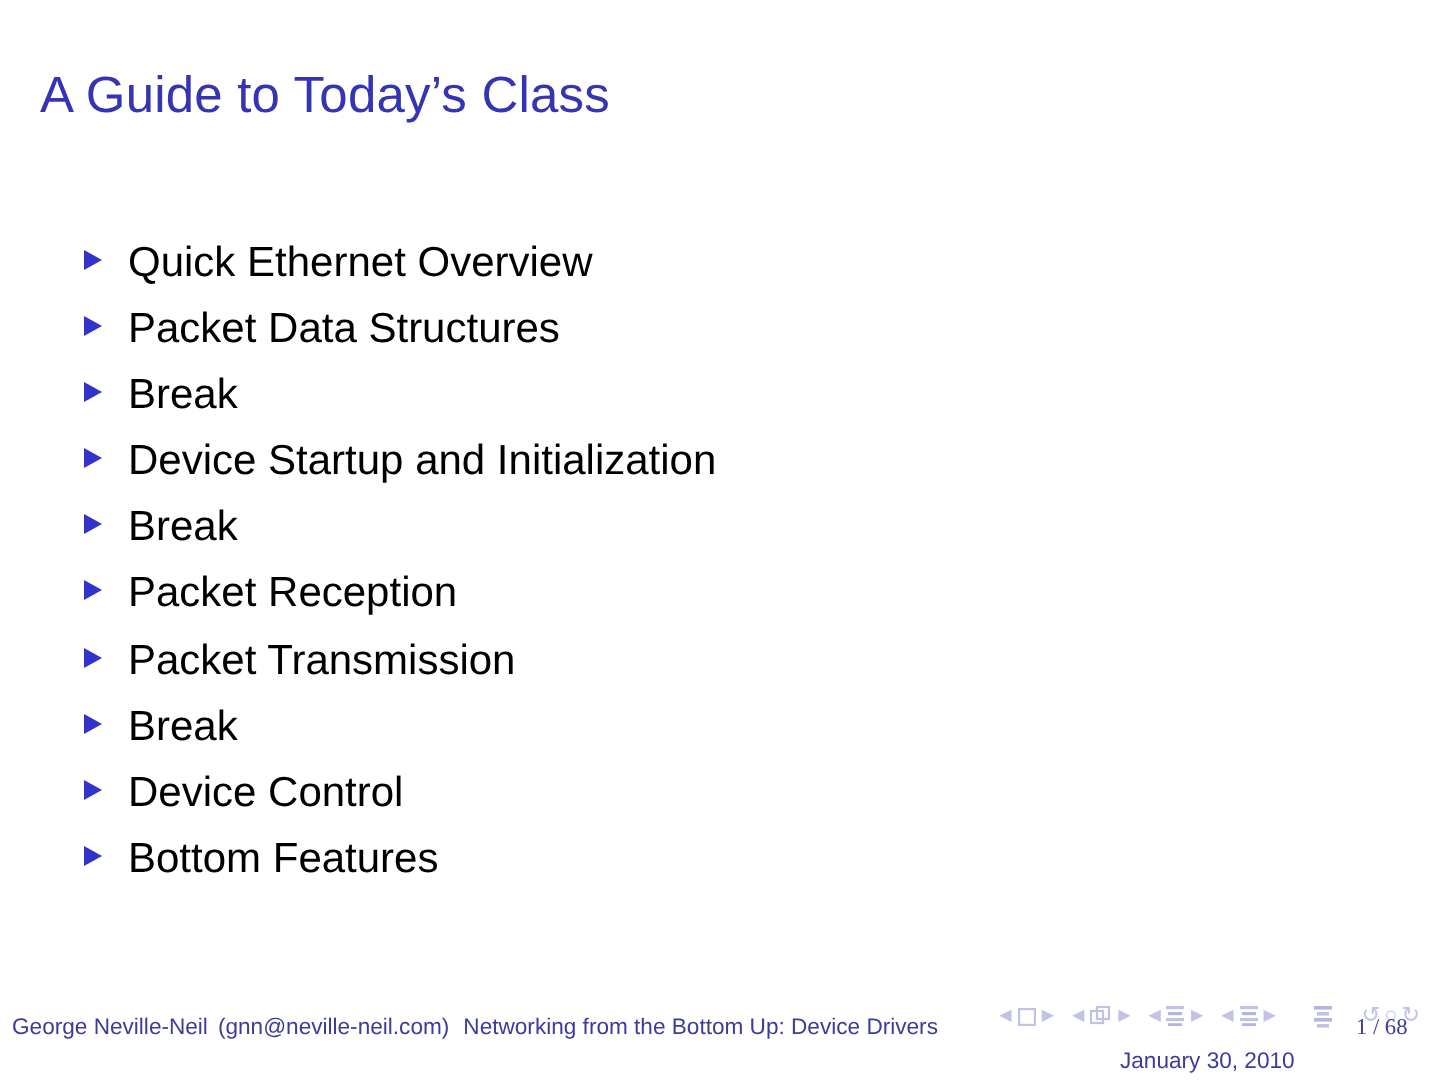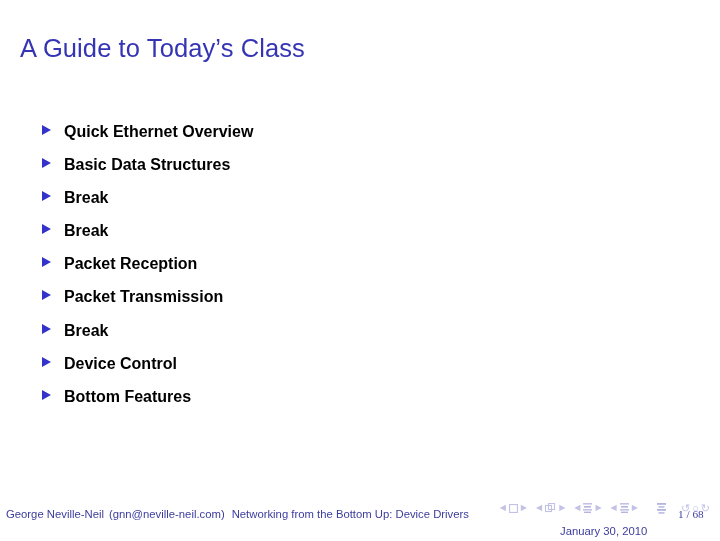--- a/index.html
+++ b/index.html
@@ -53,26 +53,25 @@
     flex: 0 0 22px;
     display: flex;
     align-items: center;
     justify-content: flex-start;
     padding-top: 5px;
   }
   .item-marker svg {
     display: block;
   }
   .item-label {
-    font-size: 16px;
+    font-size: 21px;
     line-height: 22px;
     color: #000000;
     white-space: nowrap;
     padding-top: 1px;
-    font-weight: bold;
   }
 
   
   .navbar {
     position: absolute;
     right: 10px;
     top: 500px;
     height: 16px;
     display: flex;
     align-items: center;
@@ -156,32 +155,40 @@
       </span>
       <span class="item-label">Quick Ethernet Overview</span>
     </div>
 
     <div class="item-row">
       <span class="item-marker">
         <svg width="9" height="10" viewBox="0 0 9 10" aria-hidden="true">
           <polygon points="0,0 9,5 0,10" fill="#3333cc"></polygon>
         </svg>
       </span>
-      <span class="item-label">Basic Data Structures</span>
+      <span class="item-label">Packet Data Structures</span>
     </div>
 
     <div class="item-row">
       <span class="item-marker">
         <svg width="9" height="10" viewBox="0 0 9 10" aria-hidden="true">
           <polygon points="0,0 9,5 0,10" fill="#3333cc"></polygon>
         </svg>
       </span>
       <span class="item-label">Break</span>
     </div>
 
+    <div class="item-row">
+      <span class="item-marker">
+        <svg width="9" height="10" viewBox="0 0 9 10" aria-hidden="true">
+          <polygon points="0,0 9,5 0,10" fill="#3333cc"></polygon>
+        </svg>
+      </span>
+      <span class="item-label">Device Startup and Initialization</span>
+    </div>
 
     <div class="item-row">
       <span class="item-marker">
         <svg width="9" height="10" viewBox="0 0 9 10" aria-hidden="true">
           <polygon points="0,0 9,5 0,10" fill="#3333cc"></polygon>
         </svg>
       </span>
       <span class="item-label">Break</span>
     </div>
 

